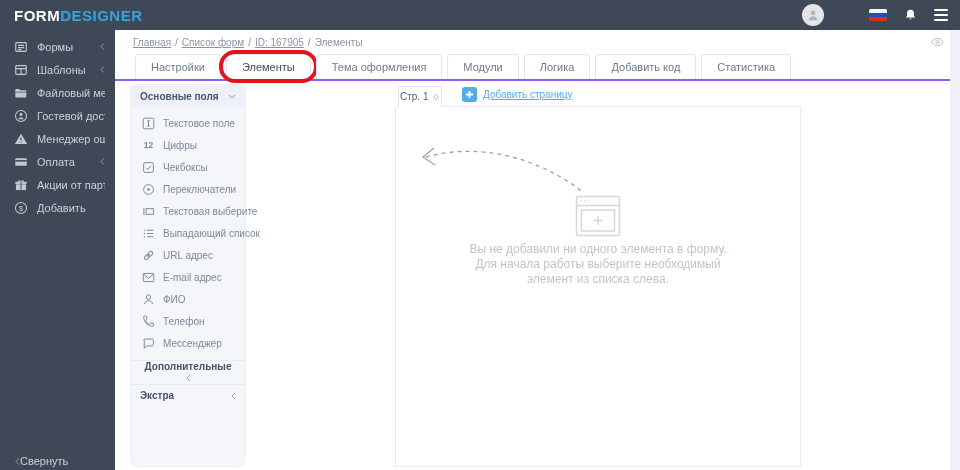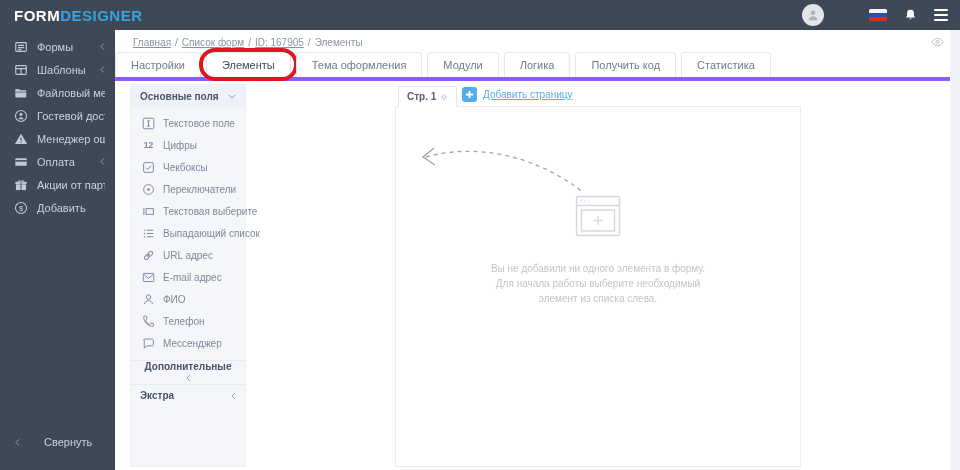--- a/index.html
+++ b/index.html
@@ -21,62 +21,62 @@
   .burger { display:flex; flex-direction:column; gap:3px; cursor:pointer; }
   .burger span { display:block; width:14px; height:2px; background:#fff; border-radius:1px; }
 
   
   .sidenav { position:absolute; left:0; top:30px; width:115px; bottom:0; background:#3f4857; z-index:4; }
   .nav-items { padding-top:5px; }
   .nav-item { height:23px; display:flex; align-items:center; gap:9px; padding:0 10px 0 13px; color:#ccd1da; font-size:11px; cursor:pointer; white-space:nowrap; }
   .nav-item .nicon { width:15px; height:15px; color:#c3c9d3; flex:none; display:flex; align-items:center; justify-content:center; }
   .nav-item .nlabel { overflow:hidden; }
   .nav-chev { margin-left:auto; color:#949baa; display:flex; flex:none; }
-  .collapse-row { position:absolute; left:0; bottom:22px; width:100%; display:flex; align-items:center; gap:24px; padding-left:15px; color:#ccd1da; font-size:11px; cursor:pointer; }
+  .collapse-row { position:absolute; left:0; bottom:3px; width:100%; display:flex; align-items:center; gap:0; padding-left:15px; color:#ccd1da; font-size:11px; cursor:pointer; }
   .collapse-row .nav-chev { margin-left:0; }
 
   
   .content { position:absolute; left:115px; top:30px; right:0; bottom:0; background:#fff; }
   .scroll-track { position:absolute; right:0; top:0; width:10px; bottom:0; background:#f1f2f7; }
 
   .breadcrumb { position:absolute; left:0; top:0; right:16px; height:25px; display:flex; align-items:center; padding-left:18px; font-size:10px; color:#8a93a5; }
   .breadcrumb .bc-link { text-decoration:underline; cursor:pointer; }
   .breadcrumb .sep { margin:0 4px; }
   .eye { position:absolute; right:16px; top:7px; color:#b6bcc6; display:flex; cursor:pointer; }
 
-  .tabrow { position:absolute; left:0; top:25px; right:10px; height:26px; display:flex; align-items:flex-end; padding-left:0; gap:5px; border-bottom:4px solid #8b5cf6; }
+  .tabrow { position:absolute; left:0; top:25px; right:10px; height:26px; display:flex; align-items:flex-end; padding-left:20px; gap:5px; border-bottom:2px solid #8b5cf6; }
   .tab { position:relative; height:25px; padding:0 15px; display:flex; align-items:center; background:#fff; border:1px solid #e2e6ee; border-bottom:none; border-radius:4px 4px 0 0; font-size:11px; color:#6f7a8c; cursor:pointer; white-space:nowrap; }
   .tab.active { color:#3f4a5e; }
   .oval { position:absolute; top:-5px; bottom:-4px; left:-8px; right:-8px; border:4px solid #e2141c; border-radius:16px; pointer-events:none; }
 
   .main { position:absolute; left:0; top:51px; right:10px; bottom:0; }
 
   
-  .fpanel { position:absolute; left:15px; top:3px; width:116px; bottom:3px; background:#f5f6fa; border:1px solid #eef0f6; border-radius:1px; }
+  .fpanel { position:absolute; left:15px; top:3px; width:116px; bottom:3px; background:#f5f6fa; border:1px solid #eef0f6; border-radius:8px; }
   .fhead { height:23px; display:flex; align-items:center; justify-content:space-between; padding:0 9px; font-size:10px; font-weight:bold; color:#48536a; background:#eff1f8; cursor:pointer; }
   .fhead .fh-chev { color:#8d96a8; display:flex; }
   .fitems { padding-top:4px; }
   .fitem { height:22px; display:flex; align-items:center; gap:8px; padding-left:11px; font-size:10px; color:#7e8899; cursor:pointer; white-space:nowrap; }
   .ficon { width:13px; height:13px; color:#7b87a2; flex:none; display:flex; align-items:center; justify-content:center;text-align:right; }
   .ficon.num { font-size:8.5px; font-weight:bold; color:#7b87a2; }
   .fsec { margin-top:2px; border-top:1px solid #e8ebf2; height:22px; display:flex; align-items:center; justify-content:space-between; padding:0 9px; font-size:10px; font-weight:bold; color:#48536a; cursor:pointer; }
   .fsec.first { margin-top:6px;flex-direction:column; }
   .fsec .fh-chev { color:#8d96a8; display:flex; }
 
   
-  .page-tab { position:absolute; left:283px; top:5px; height:21px; display:flex; align-items:center; gap:4px; padding:0 8px; background:#fff; border:1px solid #e4e7ee; border-bottom-color:#fff; border-radius:3px 3px 0 0; font-size:10px; font-weight:bold; color:#55607a; z-index:2; cursor:pointer; }
+  .page-tab { position:absolute; left:283px; top:5px; height:21px; display:flex; align-items:center; gap:4px; padding:0 1px; background:#fff; border:1px solid #e4e7ee; border-bottom-color:#fff; border-radius:3px 3px 0 0; font-size:10px; font-weight:normal; color:#55607a; z-index:2; cursor:pointer; }
   .page-tab .gear { color:#b9bfc9; display:flex; }
   .addpage { position:absolute; left:347px; top:6px; display:flex; align-items:center; gap:6px; z-index:2; cursor:pointer; }
   .plus-btn { width:15px; height:15px; background:#55ace6; border-radius:3px; display:flex; align-items:center; justify-content:center; }
   .addpage .ap-label { font-size:10px; color:#55ace6; text-decoration:underline; }
   .canvas { position:absolute; left:280px; top:25px; width:406px; bottom:3px; background:#fff; border:1px solid #e9ecf2; }
   .arrow-svg { position:absolute; left:20px; top:36px; color:#9aa3ad; }
   .empty-wrap { position:absolute; left:0; right:0; top:88px; text-align:center; }
   .empty-wrap .ph-icon { color:#d3d7de; }
-  .empty-text { margin-top:20px; font-size:10px; line-height:15px; color:#c0c4cc; }
+  .empty-text { margin-top:1px; font-size:12px; line-height:15px; color:#c0c4cc; }
 </style>
 </head>
 <body>
 
 <div class="app">
 
   <div class="topbar">
     <div class="logo">
       <span class="lp">FORM</span><span class="ls">DESIGNER</span>
     </div>
@@ -249,21 +249,21 @@
       <div class="tab">
           <span>Тема оформления</span>
         </div>
       <div class="tab">
           <span>Модули</span>
         </div>
       <div class="tab">
           <span>Логика</span>
         </div>
       <div class="tab">
-          <span>Получить код</span>
+          <span>Добавить код</span>
         </div>
       <div class="tab">
           <span>Статистика</span>
         </div>
     </div>
 
     <div class="main">
 
       <div class="fpanel">
         <div class="fhead">

